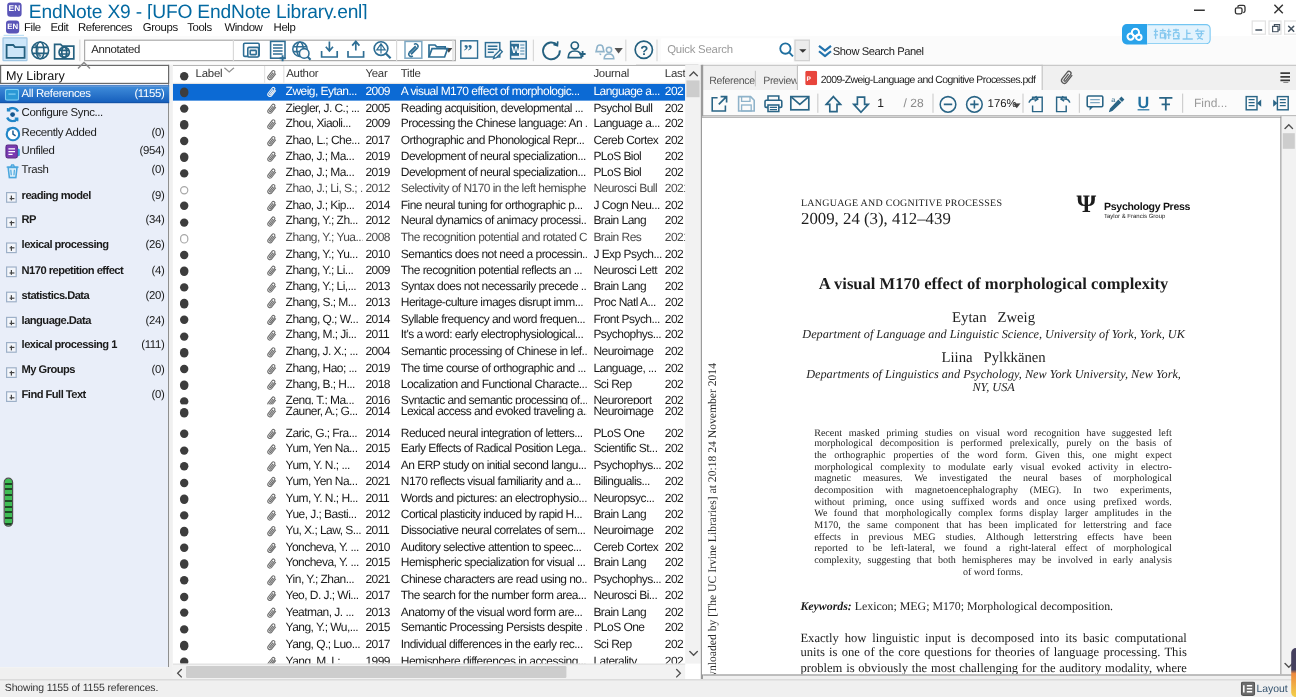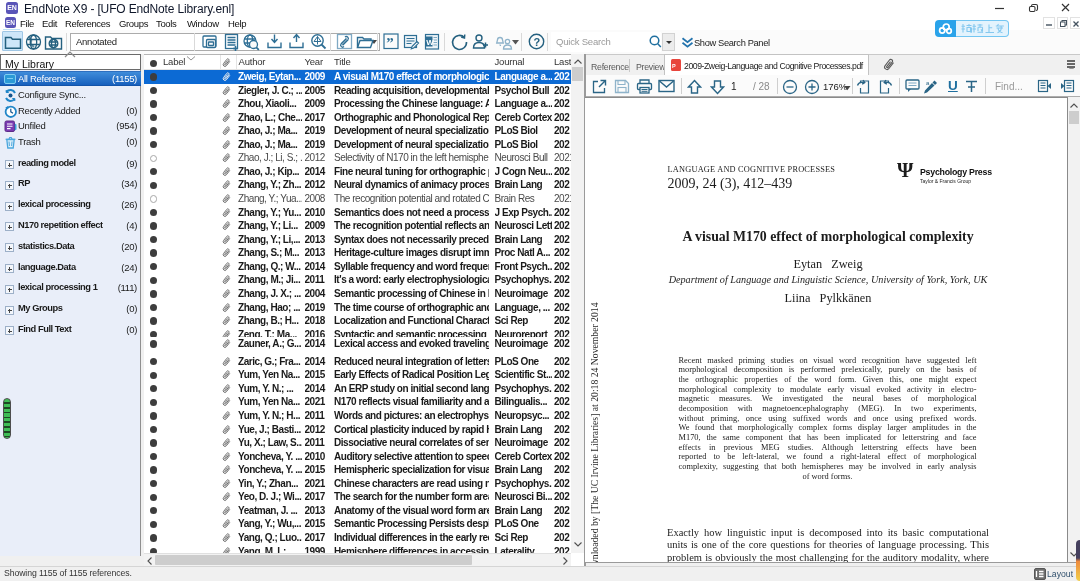--- a/index.html
+++ b/index.html
@@ -1,21 +1,21 @@
 <!DOCTYPE html>
 <html><head><meta charset="utf-8">
 <style>
 *{margin:0;padding:0;box-sizing:border-box}
 html,body{width:1080px;height:581px;overflow:hidden;background:#fff;
  font-family:"Liberation Sans",sans-serif;-webkit-font-smoothing:antialiased}
 #app{position:absolute;left:0;top:0;width:1080px;height:581px;overflow:hidden}
 .abs{position:absolute}
 
 #titlebar{position:absolute;left:0;top:0;width:1080px;height:16px;background:#fff}
-#titletext{position:absolute;left:24px;top:1.5px;font-size:12px;letter-spacing:-.15px;color:#0f172a}
+#titletext{position:absolute;left:24px;top:1.5px;font-size:16px;letter-spacing:-.15px;color:#0369a1}
 .enlogo{position:absolute;border-radius:2.5px;background:#5a55b8;color:#fff;
  font-weight:bold;text-align:center}
 #menubar{position:absolute;left:0;top:16px;width:1080px;height:14px;background:#fff}
 #menubar span{position:absolute;top:1.5px;font-size:9.5px;letter-spacing:-.35px;color:#111}
 
 #toolbar{position:absolute;left:0;top:30px;width:1080px;height:24px;background:#fbfbfb}
 .tsep{position:absolute;top:33px;width:1px;height:18px;background:#d9d9d9}
 .tbi{position:absolute;top:33px}
 #modebtn{position:absolute;left:2px;top:31px;width:21px;height:20px;background:#cde6f9;
  border:1px solid #9fc6e4;border-radius:1px}
@@ -43,21 +43,21 @@
 .srow.selrow{background:linear-gradient(#3f8cda,#1760bd);color:#fff;border-top:1px solid #2d6fc0;border-bottom:1px solid #1353a8}
 .exp{position:absolute;left:5px;top:3.5px;width:9px;height:9px;background:#f3f6fb;border:1px solid #9db0c8;font-size:0}
 .exp:before{content:"";position:absolute;left:1.5px;top:3.5px;width:4px;height:1px;background:#444}
 .exp:after{content:"";position:absolute;left:3px;top:2px;width:1px;height:4px;background:#444}
 .sic{position:absolute;left:4px;top:1px}
 
 #listpanel{position:absolute;left:144px;top:54px;width:441px;height:512px;background:#fff;overflow:hidden}
 #lheader{position:absolute;left:0;top:0;width:441px;height:16px;background:#fff;
  border-top:1px solid #b5b5b5;border-bottom:1px solid #e3e3e3;font-size:9.5px;color:#333}
 .hsep{position:absolute;top:1px;width:1px;height:14px;background:#e4e4e4}
-.lr{position:absolute;left:0;width:427px;height:13.56px;font-size:10px;letter-spacing:-.45px;font-weight:bold;color:#1a1a1a;background:#fff}
+.lr{position:absolute;left:0;width:427px;height:13.56px;font-size:10px;letter-spacing:-.45px;font-weight:normal;color:#1a1a1a;background:#fff}
 .lr.unread{font-weight:normal;color:#4a4a4a}
 .lr.sel{background:#0c6ad4;color:#fff}
 .lr .c{position:absolute;top:1px;white-space:nowrap;overflow:hidden}
 .lr .au{left:94px;width:64px}
 .lr .yr{left:160.5px;width:30px}
 .lr .ti{left:190px;width:155px}
 .lr .jo{left:350.5px;width:57px}
 .lr .la{left:410px;width:17px}
 .dot{position:absolute;left:6px;top:3.2px;width:7.4px;height:7.4px;border-radius:50%;background:#3d3d3d}
 .dot.open{background:#fff;border:1px solid #a8a8a8}
@@ -941,35 +941,37 @@
  <div class="abs" style="left:0;top:0;width:483px;height:1px;background:#8a8a8a"></div>
  <div class="jline ser" style="left:82.5px;top:68px;font-size:8.3px;letter-spacing:.22px">LANGUAGE AND COGNITIVE PROCESSES</div>
  <div class="jline ser" style="left:82.5px;top:78.5px;font-size:14px">2009, 24 (3), 412–439</div>
  <div class="jline ser" style="left:312px;top:61px;font-size:21px;font-weight:bold">Ψ</div>
  <div class="jline" style="left:335px;top:70px;font-size:8.8px;letter-spacing:-.25px;font-weight:bold;color:#111">Psychology Press</div>
  <div class="jline" style="left:335px;top:81px;font-size:5px;color:#222">Taylor &amp; Francis Group</div>
  <div class="ser abs" style="left:82px;top:131.5px;width:322px;text-align:center;font-size:13.8px;font-weight:bold">A visual M170 effect of morphological complexity</div>
  <div class="ser abs" style="left:82px;top:159.5px;width:322px;text-align:center;font-size:12.3px;word-spacing:6px">Eytan Zweig</div>
  <div class="ser abs" style="left:82px;top:176.5px;width:322px;text-align:center;font-size:10.2px;font-style:italic;white-space:nowrap">Department of Language and Linguistic Science, University of York, York, UK</div>
  <div class="ser abs" style="left:82px;top:194px;width:322px;text-align:center;font-size:12.3px;word-spacing:6px">Liina Pylkkänen</div>
+ <div class="ser abs" style="left:82px;top:209.5px;width:322px;text-align:center;font-size:10.2px;font-style:italic;line-height:11.9px;white-space:nowrap">Departments of Linguistics and Psychology, New York University, New York,<br>NY, USA</div>
  <div class="ser abs" style="left:93.5px;top:258.5px;width:298px;font-size:8.4px;line-height:9.68px">
   <span class="absline">Recent masked priming studies on visual word recognition have suggested left</span>
   <span class="absline">morphological decomposition is performed prelexically, purely on the basis of</span>
   <span class="absline">the orthographic properties of the word form. Given this, one might expect</span>
   <span class="absline">morphological complexity to modulate early visual evoked activity in electro-</span>
   <span class="absline">magnetic&nbsp;&nbsp;measures.&nbsp;&nbsp;We&nbsp;&nbsp;investigated&nbsp;&nbsp;the&nbsp;&nbsp;neural&nbsp;&nbsp;bases&nbsp;&nbsp;of&nbsp;&nbsp;morphological</span>
   <span class="absline">decomposition with magnetoencephalography (MEG). In two experiments,</span>
   <span class="absline">without priming, once using suffixed words and once using prefixed words.</span>
   <span class="absline">We found that morphologically complex forms display larger amplitudes in the</span>
   <span class="absline">M170, the same component that has been implicated for letterstring and face</span>
   <span class="absline">effects&nbsp;&nbsp;in&nbsp;&nbsp;previous&nbsp;&nbsp;MEG&nbsp;&nbsp;studies.&nbsp;&nbsp;Although&nbsp;&nbsp;letterstring&nbsp;&nbsp;effects&nbsp;&nbsp;have&nbsp;&nbsp;been</span>
   <span class="absline">reported to be left-lateral, we found a right-lateral effect of morphological</span>
   <span class="absline">complexity, suggesting that both hemispheres may be involved in early analysis</span>
   <span class="absline" style="text-align:center">of word forms.</span>
  </div>
+ <div class="ser abs" style="left:82px;top:403px;width:322px;font-size:9.9px"><span style="font-weight:bold;font-style:italic">Keywords:</span> Lexicon; MEG; M170; Morphological decomposition.</div>
  <div class="ser abs" style="left:82px;top:429.5px;width:322px;font-size:10.5px;line-height:12.9px">
   <span class="bodyline">Exactly how linguistic input is decomposed into its basic computational</span>
   <span class="bodyline">units is one of the core questions for theories of language processing. This</span>
   <span class="bodyline">problem is obviously the most challenging for the auditory modality, where</span>
  </div>
  <div class="ser abs" style="left:4px;top:481px;font-size:9.7px;color:#2a2a2a;white-space:nowrap;transform:rotate(-90deg);transform-origin:0 0">Downloaded by [The UC Irvine Libraries] at 20:18 24 November 2014</div>
 </div>
 
 <div class="abs" style="left:1067px;top:97px;width:1px;height:465px;background:#8a8a8a"></div>
 <div class="sbtrack" style="left:1068px;top:97px;width:12px;height:465px"></div>

